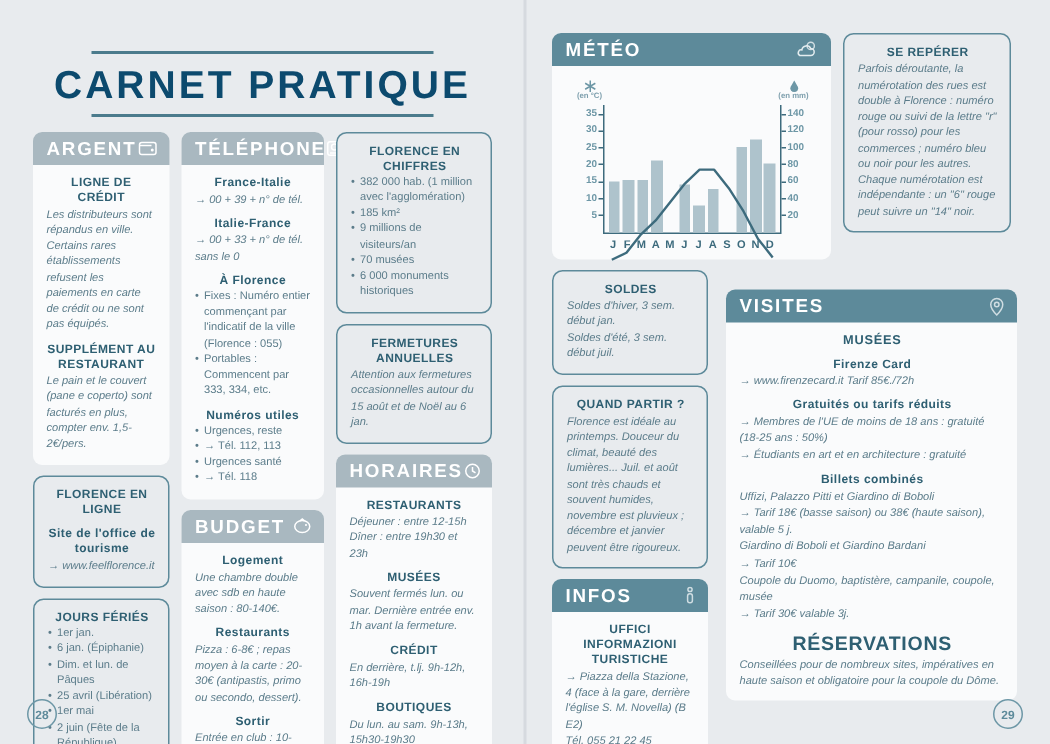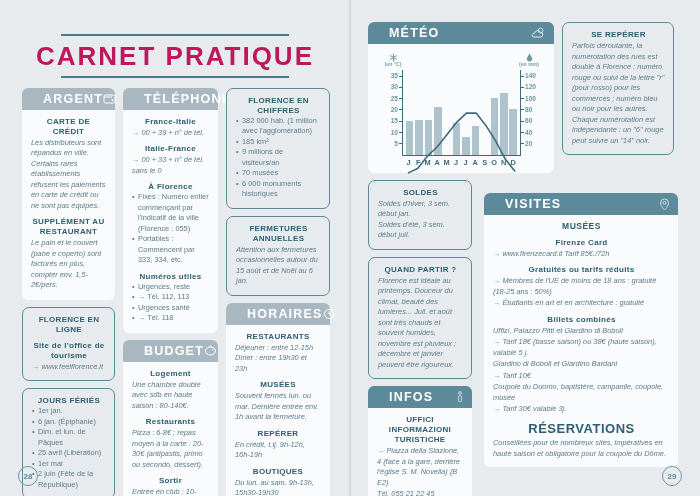--- a/index.html
+++ b/index.html
@@ -22,32 +22,32 @@
   .page-right { width: 350px; height: 496px; }
   .gutter {
     position: absolute; left: 349px; top: 0; width: 2px; height: 496px;
     background: #d6dadf; z-index: 5;
   }
 
   
   .title-wrap { padding: 34px 30px 0 30px; text-align: center; }
   .rule { height: 2px; background: #4b7b8c; width: 228px; margin: 0 auto; }
   .main-title {
-    font-size: 26px; letter-spacing: 2px; color: #be185d;
+    font-size: 26px; letter-spacing: 2px; color: #0c4a6e;
     font-weight: 700; padding: 6px 0 5px 0; line-height: 1.1;
   }
 
   
   .card { background: #fafbfc; border-radius: 6px; }
   .card-outline {
     background: #e8ebee; border: 1.2px solid #5d8a9a; border-radius: 7px;
   }
   .hdr {
     background: #a9b8c0; color: #ffffff; border-radius: 6px 6px 0 0;
-    padding: 4px 8px 4px 21px; font-size: 12.5px; font-weight: 700;
+    padding: 4px 8px 4px 9px; font-size: 12.5px; font-weight: 700;
     letter-spacing: 1.2px; display: flex; align-items: center;
     justify-content: space-between;
   }
   .hdr.teal { background: #5d8a9a; }
   .card-body { padding: 7px 9px 9px 9px; }
   .card-outline .card-body { padding: 7px 8px 8px 9px; }
 
   h4.sub {
     color: #2e5f72; font-size: 8px; font-weight: 700; letter-spacing: .3px;
     margin-top: 6px; line-height: 1.25; text-transform: none; text-align: center;
@@ -132,21 +132,21 @@
             <span>ARGENT</span>
             <span>
               <svg class="ic" width="13" height="11" viewBox="0 0 13 11">
                   <rect x="1" y="2" width="11" height="8" rx="1.5" fill="none" stroke="#fff" stroke-width="1"></rect>
                   <path d="M1 4h8" stroke="#fff" stroke-width="1"></path>
                   <circle cx="9.5" cy="7" r="1" fill="#fff"></circle>
                 </svg>
             </span>
           </div>
           <div class="card-body">
-            <h4 class="sub">CARTE DE CRÉDIT</h4>
+            <h4 class="sub">LIGNE DE CRÉDIT</h4>
             <p class="txt">Les distributeurs sont répandus en ville. Certains rares établissements refusent les paiements en carte de crédit ou ne sont pas équipés.</p>
             <h4 class="sub">SUPPLÉMENT AU RESTAURANT</h4>
             <p class="txt">Le pain et le couvert (pane e coperto) sont facturés en plus, compter env. 1,5-2€/pers.</p>
           </div>
         </div>
 
         <div class="card-outline">
           <div class="card-body">
             <h4 class="sub">FLORENCE EN LIGNE</h4>
             <h4 class="sub">Site de l'office de tourisme</h4>
@@ -257,22 +257,22 @@
                   <path d="M6 3.3V6l2 1.3" stroke="#fff" stroke-width="1" fill="none"></path>
                 </svg>
             </span>
           </div>
           <div class="card-body">
             <h4 class="sub">RESTAURANTS</h4>
             <p class="txt" style="white-space:pre-line">Déjeuner : entre 12-15h
 Dîner : entre 19h30 et 23h</p>
             <h4 class="sub">MUSÉES</h4>
             <p class="txt">Souvent fermés lun. ou mar. Dernière entrée env. 1h avant la fermeture.</p>
-            <h4 class="sub">REPÉRER</h4>
-            <p class="txt">En crédit, t.lj. 9h-12h, 16h-19h</p>
+            <h4 class="sub">CRÉDIT</h4>
+            <p class="txt">En derrière, t.lj. 9h-12h, 16h-19h</p>
             <h4 class="sub">BOUTIQUES</h4>
             <p class="txt" style="white-space:pre-line">Du lun. au sam. 9h-13h, 15h30-19h30
 Fermé lun. matin (hiver), sam. a.-m. (été)</p>
           </div>
         </div>
       </div>
     </div>
 
     <div class="pgnum pg-l">28</div>
   </div>

